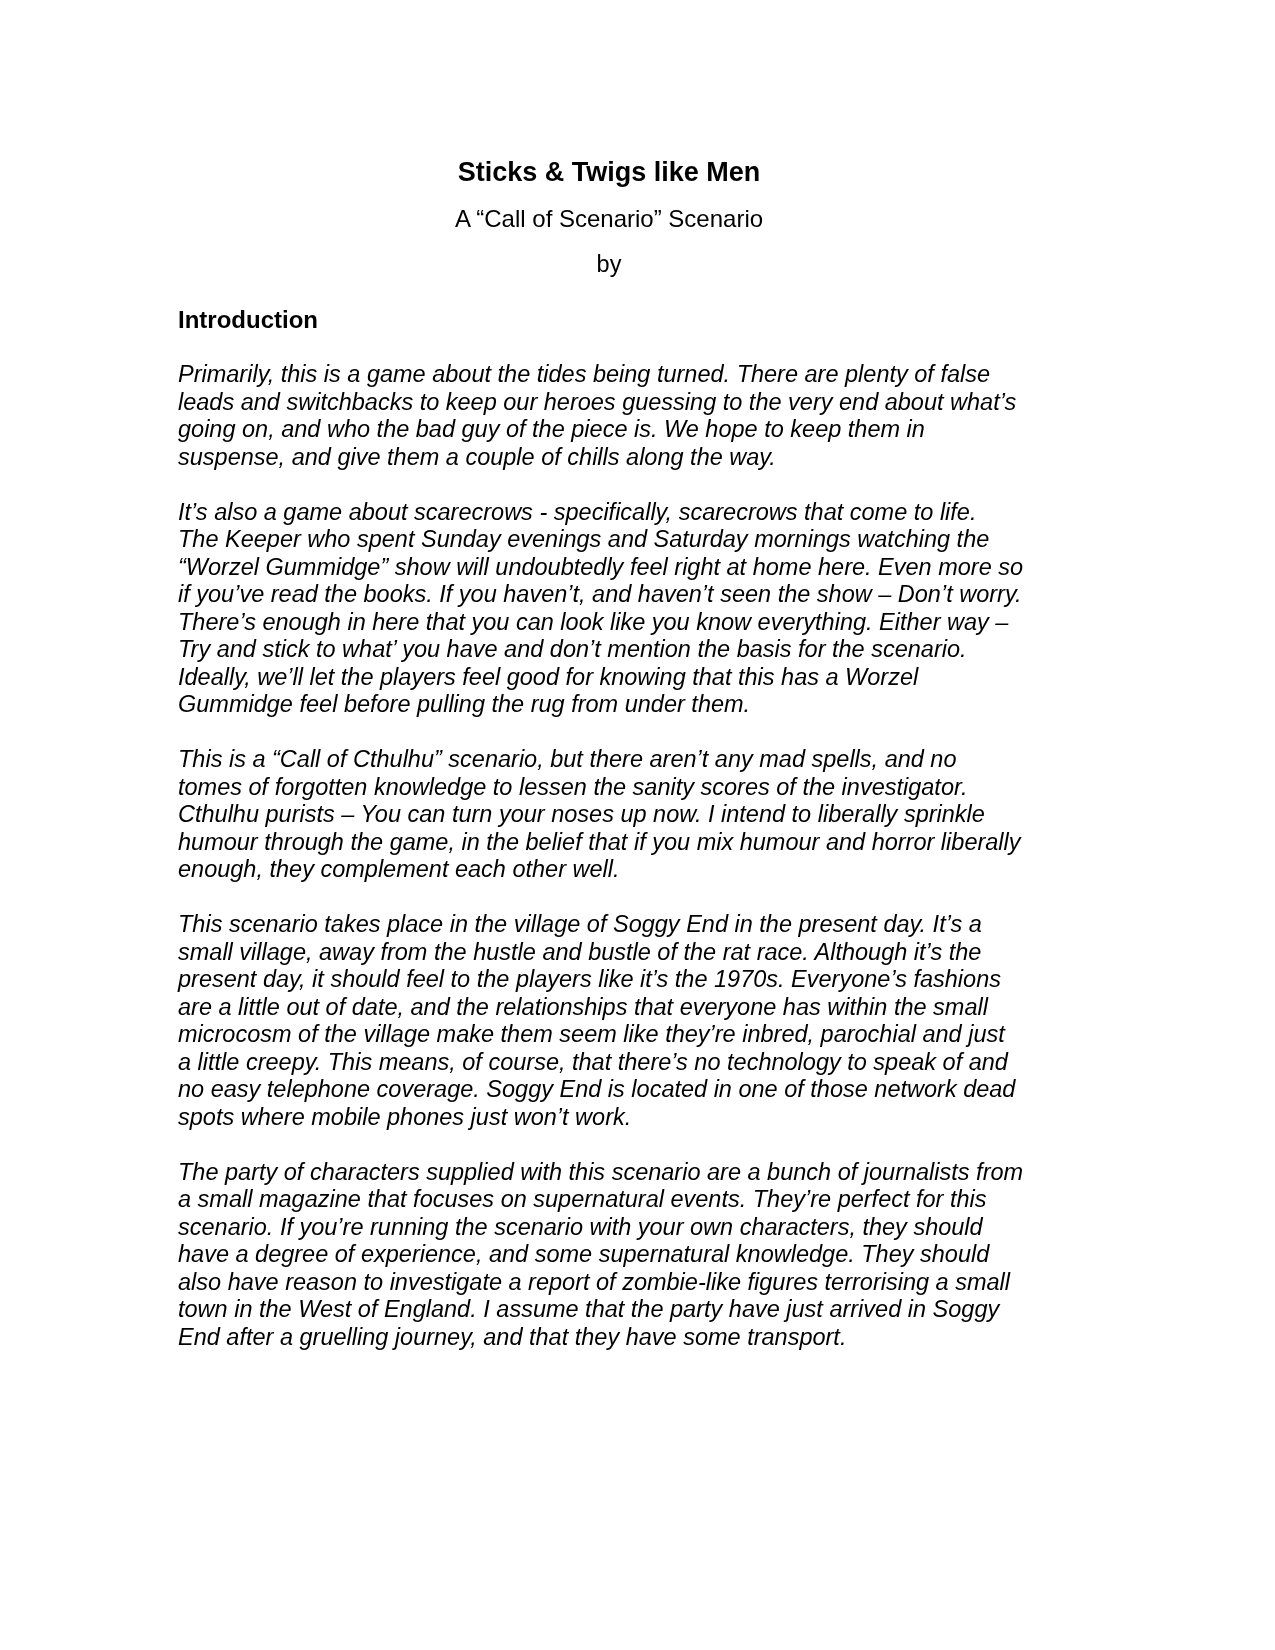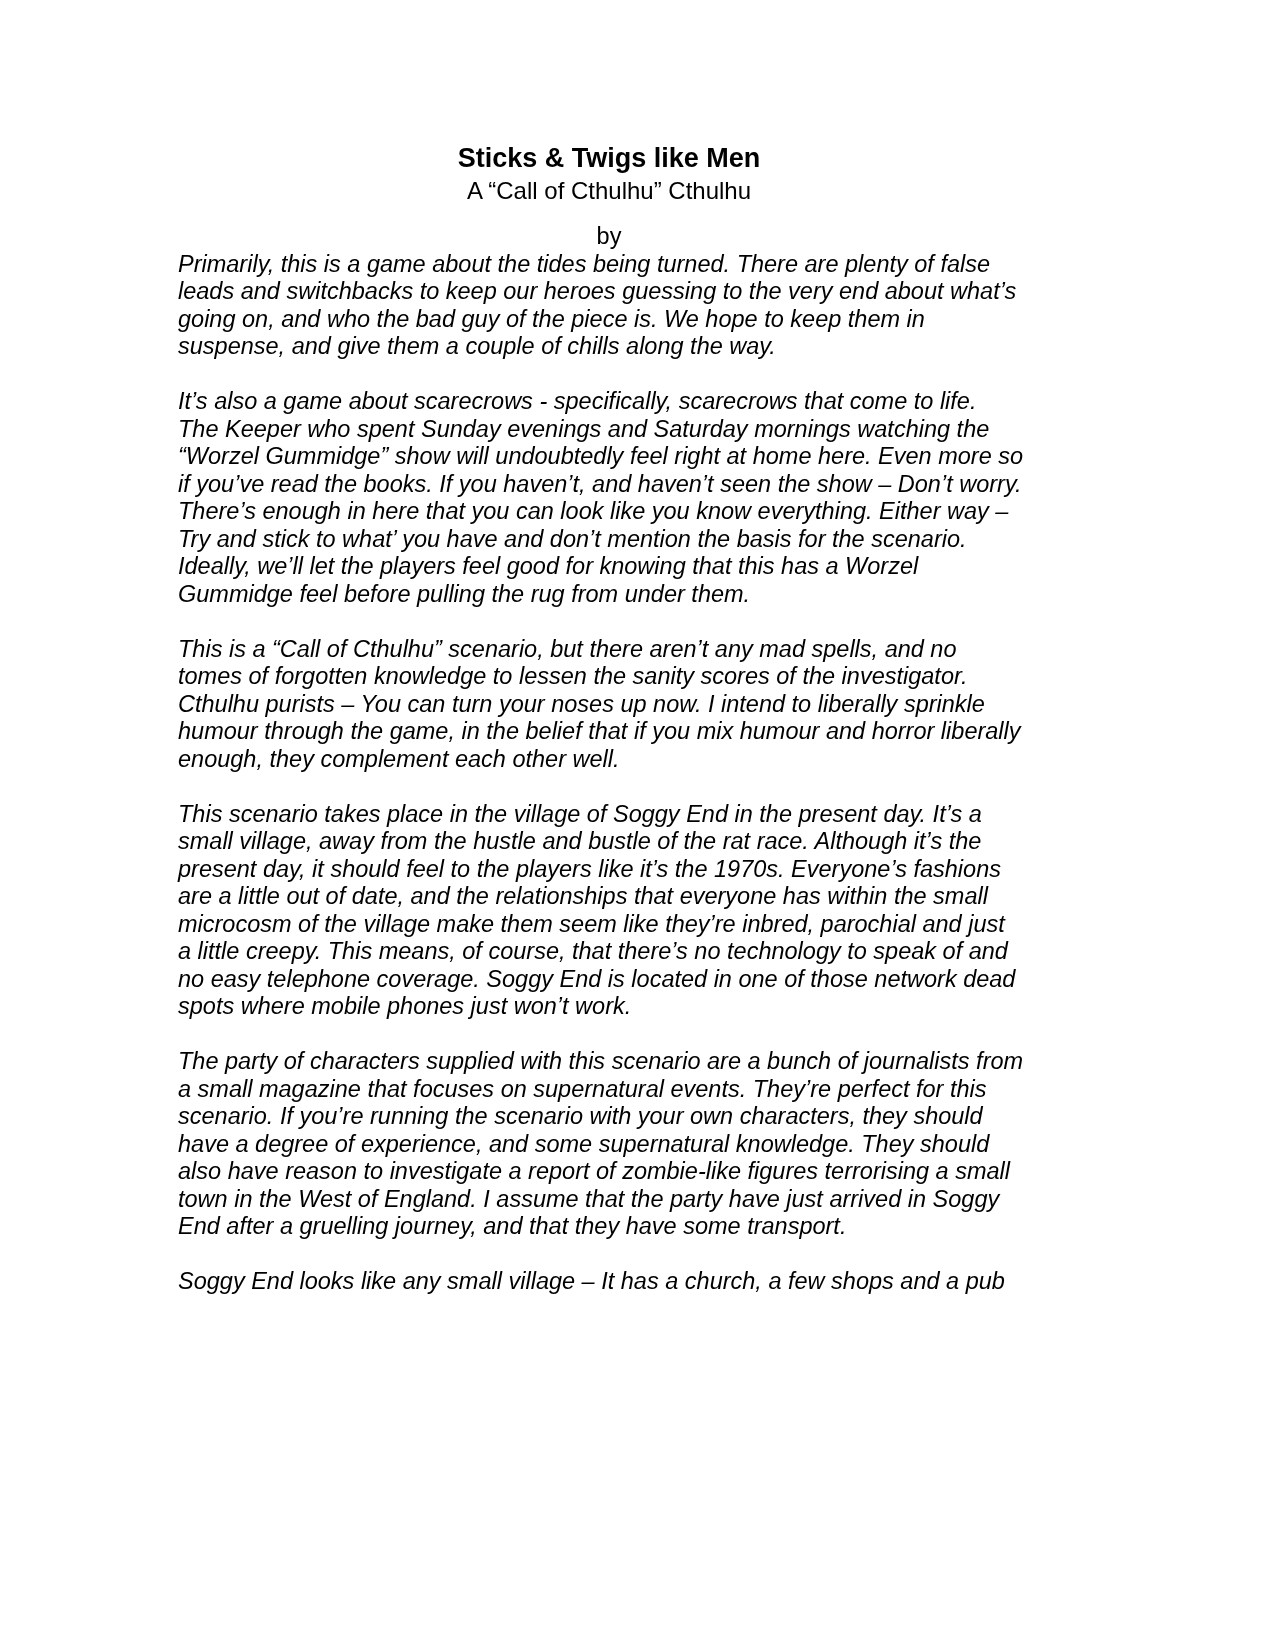--- a/index.html
+++ b/index.html
@@ -13,21 +13,21 @@
     height: 1650px;
     margin: 0 auto;
     background: #ffffff;
     box-sizing: border-box;
     padding: 141px 235px 0 178px;
     font-family: "Liberation Sans", "DejaVu Sans", sans-serif;
     color: #000000;
     overflow: hidden;
   }
   .doc-title {
-    margin: 2px;
+    margin: 16px;
     font-size: 27px;
     line-height: 31px;
     font-weight: bold;
     text-align: center;
   }
   .doc-subtitle {
     font-size: 24px;
     line-height: 29px;
     text-align: center;
   }
@@ -51,27 +51,28 @@
     font-style: italic;
   }
 </style>
 </head>
 <body>
 
 <div class="page">
 
   <header>
     <h1 class="doc-title">Sticks &amp; Twigs like Men</h1>
-    <div class="doc-subtitle">A “Call of Cthulhu” Cthulhu</div>
+    <div class="doc-subtitle">A “Call of Scenario” Scenario</div>
     <div class="byline">
       <div>by</div>
     </div>
   </header>
 
   <section>
+    <h2 class="section-heading">Introduction</h2>
     <p class="body-par">Primarily, this is a game about the tides being turned. There are plenty of false
 leads and switchbacks to keep our heroes guessing to the very end about what’s
 going on, and who the bad guy of the piece is. We hope to keep them in
 suspense, and give them a couple of chills along the way.</p>
     <p class="body-par">It’s also a game about scarecrows - specifically, scarecrows that come to life.
 The Keeper who spent Sunday evenings and Saturday mornings watching the
 “Worzel Gummidge” show will undoubtedly feel right at home here. Even more so
 if you’ve read the books. If you haven’t, and haven’t seen the show – Don’t worry.
 There’s enough in here that you can look like you know everything. Either way –
 Try and stick to what’ you have and don’t mention the basis for the scenario.
@@ -93,16 +94,15 @@
 a little creepy. This means, of course, that there’s no technology to speak of and
 no easy telephone coverage. Soggy End is located in one of those network dead
 spots where mobile phones just won’t work.</p>
     <p class="body-par">The party of characters supplied with this scenario are a bunch of journalists from
 a small magazine that focuses on supernatural events. They’re perfect for this
 scenario. If you’re running the scenario with your own characters, they should
 have a degree of experience, and some supernatural knowledge. They should
 also have reason to investigate a report of zombie-like figures terrorising a small
 town in the West of England. I assume that the party have just arrived in Soggy
 End after a gruelling journey, and that they have some transport.</p>
-    <p class="body-par">Soggy End looks like any small village – It has a church, a few shops and a pub</p>
   </section>
 
 </div>
 
 </body></html>

